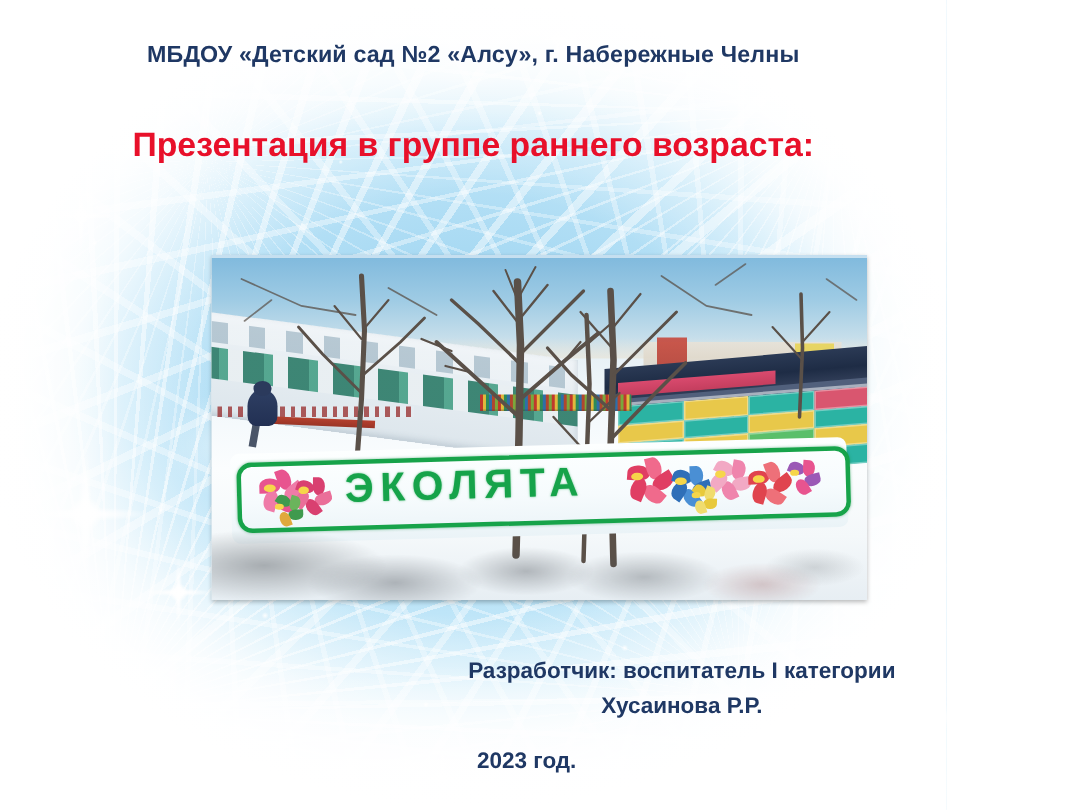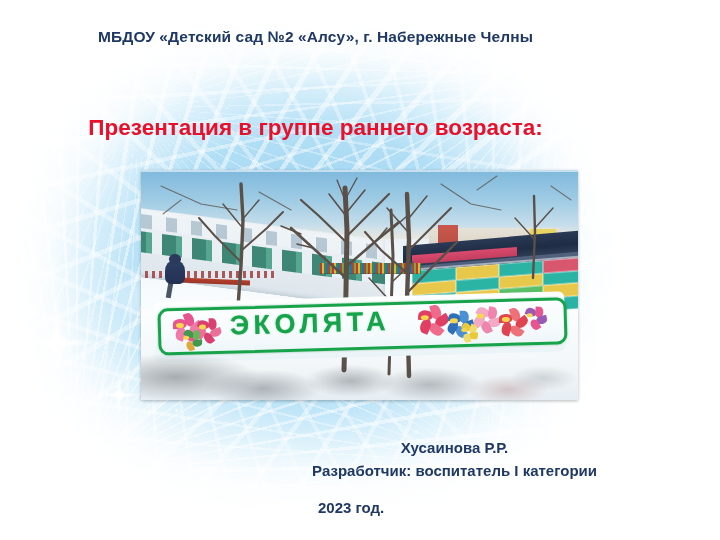--- a/index.html
+++ b/index.html
@@ -132,21 +132,21 @@
     font-size: 15.5px;
     font-weight: bold;
     color: #1F3864;
     letter-spacing: 0.1px;
     white-space: nowrap;
   }
 
   .title-block {
     position: absolute;
     left: 0; right: 0;
-    top: 115px;
+    top: 84px;
     text-align: center;
   }
   .title-line1 {
     font-size: 22.5px;
     font-weight: bold;
     color: #E8102A;
     line-height: 1.18;
     white-space: nowrap;
   }
   .title-line2 {
@@ -611,19 +611,19 @@
         <span style="background:#f0dc6e; transform:rotate(256deg);"></span>
         <em></em>
       </div>
     </div>
 
     <div class="ph ph-dirt"></div>
     <div class="ph ph-topline"></div>
   </div>
 
   <div class="author-block">
+    <div>Разработчик: воспитатель I категории</div>
     <div>Хусаинова Р.Р.</div>
-    <div>Разработчик: воспитатель I категории</div>
   </div>
 
   <div class="year-line">2023 год.</div>
 
 </div>
 
 </body></html>

